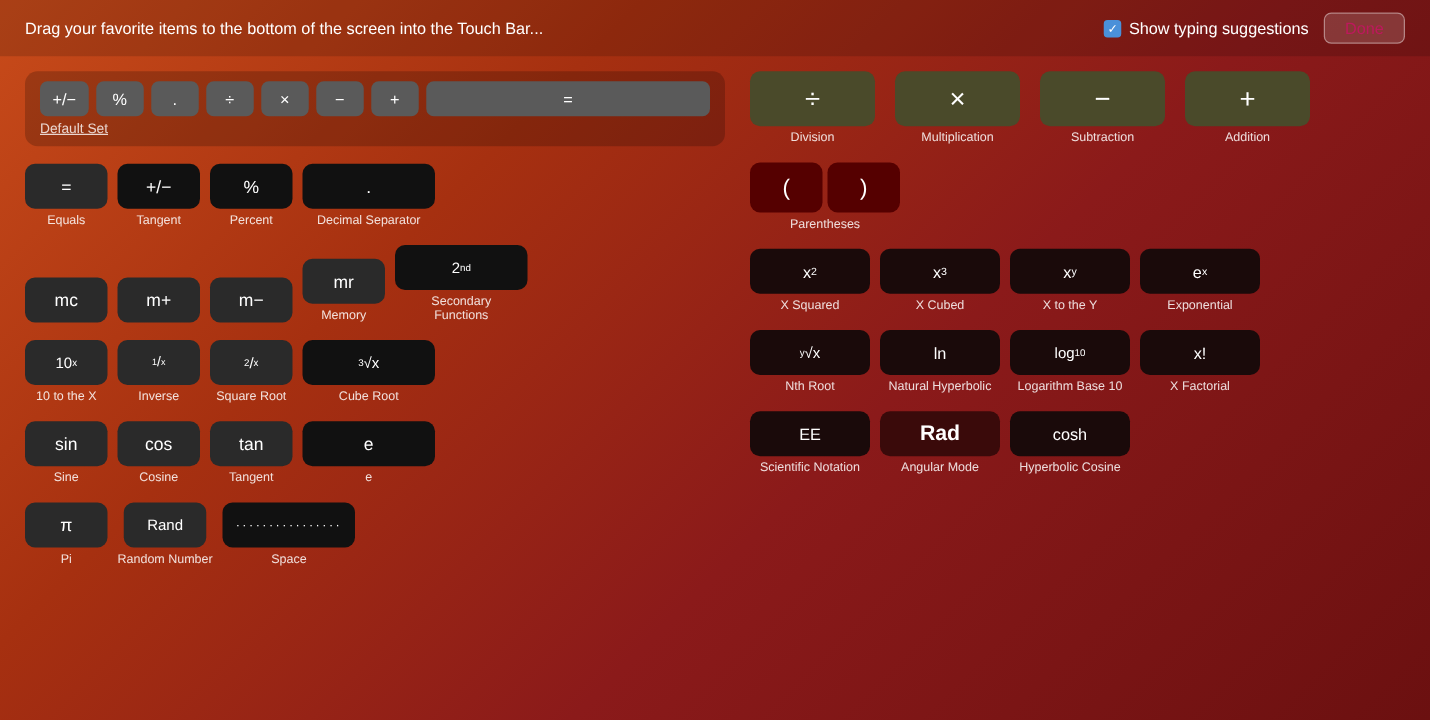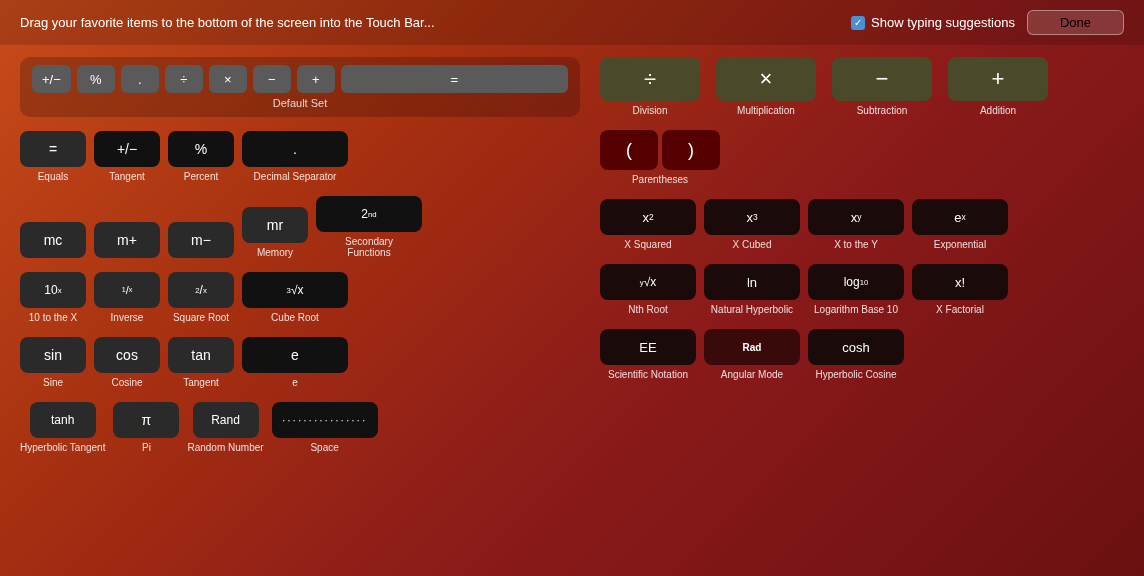--- a/index.html
+++ b/index.html
@@ -43,22 +43,22 @@
       background: #4a90d9;
       border-radius: 3px;
       display: flex;
       align-items: center;
       justify-content: center;
       font-size: 10px;
     }
     .done-btn {
       background: rgba(255,255,255,0.15);
       border: 1px solid rgba(255,255,255,0.4);
-      color: #000000;
-      padding: 4px 32px;
+      color: #be185d;
+      padding: 4px 16px;
       border-radius: 6px;
       font-size: 13px;
       cursor: pointer;
     }
 
     
     .main {
       display: flex;
       padding: 12px 20px;
       gap: 20px;
@@ -130,21 +130,22 @@
       margin-bottom: 14px;
     }
     .default-set-buttons {
       display: flex;
       gap: 6px;
       margin-bottom: 4px;
     }
     .default-set-label {
       font-size: 11px;
       color: rgba(255,255,255,0.8);
-      text-align: center;
+      text-align: left;
+      text-decoration: underline;
     }
 
     .btn-default {
       background: #3a3a3a;
       border-radius: 6px;
       color: white;
       height: 28px;
       display: flex;
       align-items: center;
       justify-content: center;
@@ -325,24 +326,20 @@
         <span class="item-label">Tangent</span>
       </div>
       <div class="col-item">
         <div class="btn btn-wide btn-darker">e</div>
         <span class="item-label">e</span>
       </div>
     </div>
 
     <div class="section-row">
       <div class="col-item">
-        <div class="btn btn-md btn-dark" style="font-size:12px;">tanh</div>
-        <span class="item-label">Hyperbolic Tangent</span>
-      </div>
-      <div class="col-item">
         <div class="btn btn-md btn-dark">π</div>
         <span class="item-label">Pi</span>
       </div>
       <div class="col-item">
         <div class="btn btn-md btn-dark" style="font-size:12px;">Rand</div>
         <span class="item-label">Random Number</span>
       </div>
       <div class="col-item">
         <div class="btn btn-wide btn-darker" style="font-size:10px;letter-spacing:2px;">················</div>
         <span class="item-label">Space</span>
@@ -419,21 +416,21 @@
         <span class="item-label">X Factorial</span>
       </div>
     </div>
 
     <div class="right-ops-row" style="gap:8px;">
       <div class="col-item">
         <div class="btn btn-calc" style="font-size:13px;font-weight:normal;">EE</div>
         <span class="item-label">Scientific Notation</span>
       </div>
       <div class="col-item">
-        <div class="btn btn-calc btn-calc-rad" style="font-size:10px;font-weight:bold;">Rad</div>
+        <div class="btn btn-calc btn-calc-rad" style="font-size:17px;font-weight:bold;">Rad</div>
         <span class="item-label">Angular Mode</span>
       </div>
       <div class="col-item">
         <div class="btn btn-calc" style="font-size:13px;">cosh</div>
         <span class="item-label">Hyperbolic Cosine</span>
       </div>
     </div>
 
   </div>
 </div>

